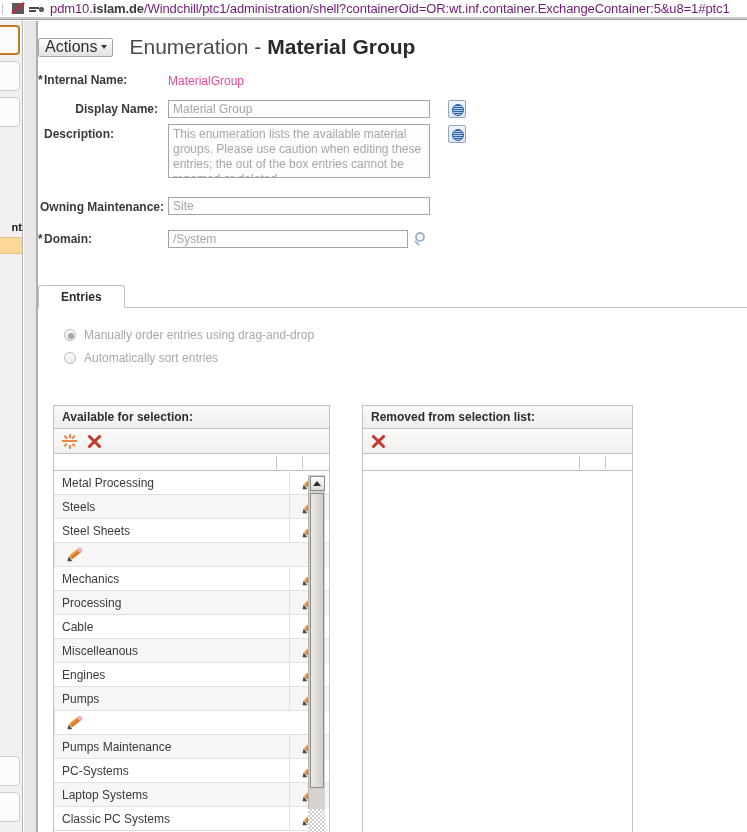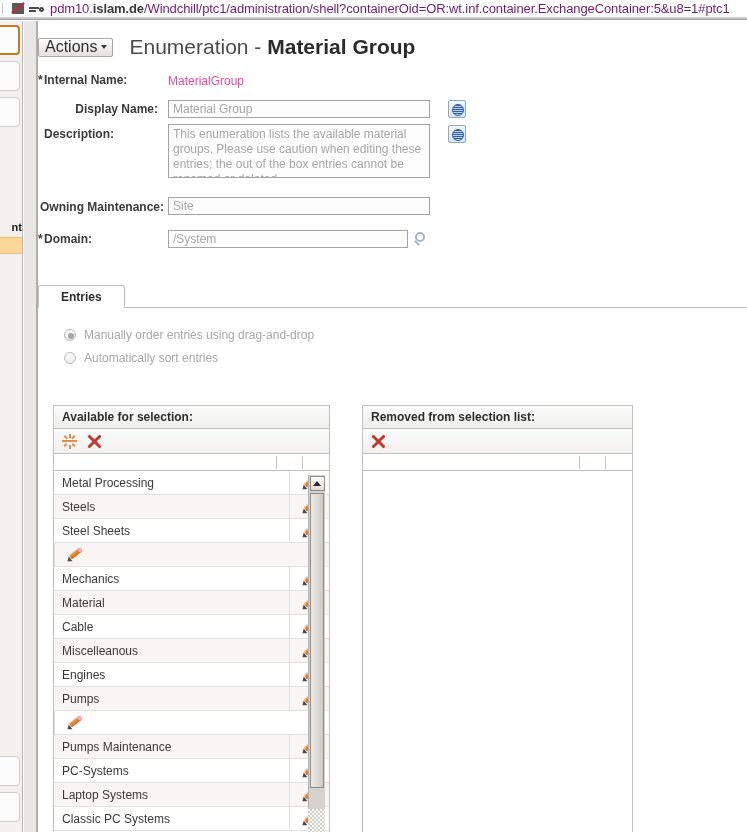--- a/index.html
+++ b/index.html
@@ -589,21 +589,21 @@
           <span class="rowlabel">Mechanics</span>
           <span class="rowedit">
             <span class="pencil">
               <span class="body"></span>
               <span class="eraser"></span>
               <span class="tip"></span>
             </span>
           </span>
         </div>
         <div class="listrow alt">
-          <span class="rowlabel">Material</span>
+          <span class="rowlabel">Processing</span>
           <span class="rowedit">
             <span class="pencil">
               <span class="body"></span>
               <span class="eraser"></span>
               <span class="tip"></span>
             </span>
           </span>
         </div>
         <div class="listrow">
           <span class="rowlabel">Cable</span>

